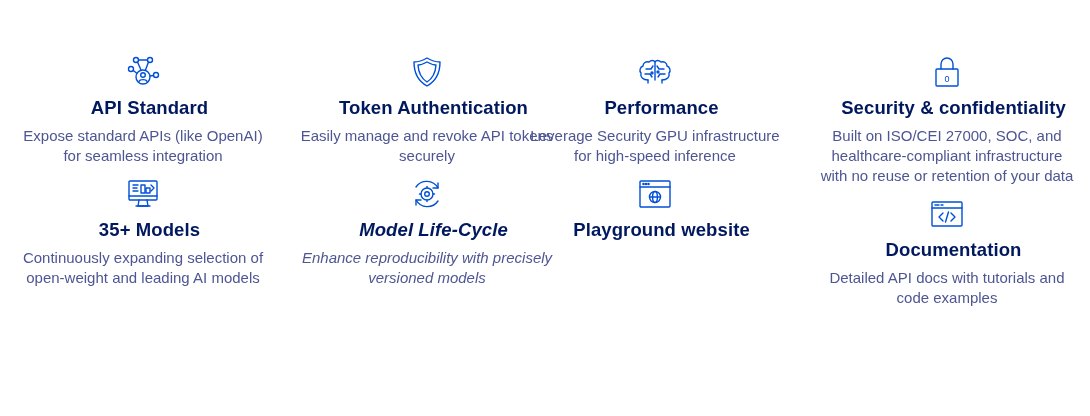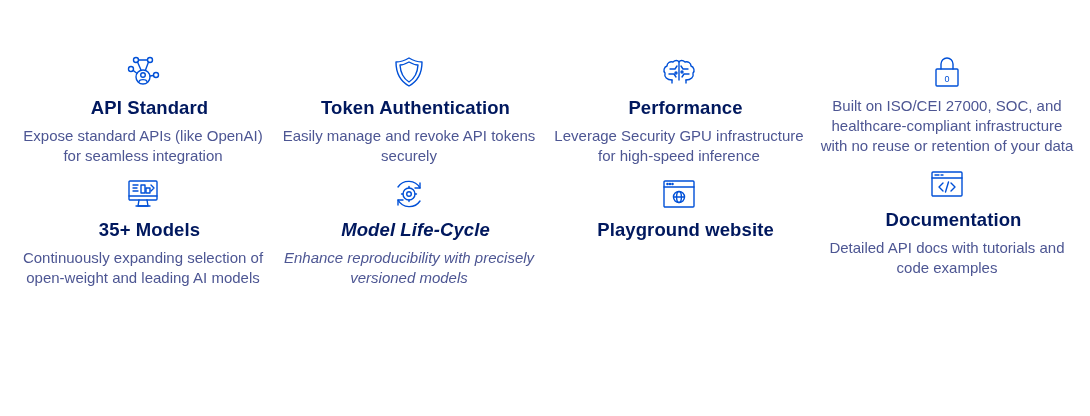--- a/index.html
+++ b/index.html
@@ -69,21 +69,21 @@
           <rect x="15" y="8" width="4" height="8"></rect>
           <rect x="20" y="11" width="4" height="5"></rect>
           <path d="M25 8 L28 11 L25 14"></path>
         </svg>
       </div>
       <div class="title">35+ Models</div>
       <div class="desc">Continuously expanding selection of open-weight and leading AI models</div>
     </div>
   </div>
 
-  <div class="col" style="left:274px;">
+  <div class="col" style="left:292px;">
     <div class="feature">
       <div class="icon">
         <svg viewBox="0 0 34 34">
           <path d="M17 3 C12 6 8 7 4 7 C4 18 8 26 17 31 C26 26 30 18 30 7 C26 7 22 6 17 3 Z"></path>
           <path d="M17 7 C13.5 9 10.5 10 8 10 C8.5 18 11.5 23.5 17 27 C22.5 23.5 25.5 18 26 10 C23.5 10 20.5 9 17 7 Z"></path>
         </svg>
       </div>
       <div class="title">Token Authentication</div>
       <div class="desc">Easily manage and revoke API tokens securely</div>
     </div>
@@ -100,21 +100,21 @@
           <path d="M17 23 V24.5"></path>
           <path d="M9.5 17 H11"></path>
           <path d="M23 17 H24.5"></path>
         </svg>
       </div>
       <div class="title">Model Life-Cycle</div>
       <div class="desc">Enhance reproducibility with precisely versioned models</div>
     </div>
   </div>
 
-  <div class="col" style="left:544px;">
+  <div class="col" style="left:520px;">
     <div class="feature">
       <div class="icon">
         <svg viewBox="0 0 34 34">
           <path d="M10 25 C5 25 2 22 3 18 C1 16 2 12 5 11 C5 8 8 6 11 7 C13 5 16 5 17 7 C18 5 21 5 23 7 C26 6 29 8 29 11 C32 12 33 16 31 18 C32 22 29 25 24 25"></path>
           <path d="M17 7 V25"></path>
           <path d="M10 25 V28"></path>
           <path d="M24 25 V28"></path>
           <path d="M8 14 H13 L15 11"></path>
           <path d="M7 19 H12 L14 22"></path>
           <path d="M26 14 H21 L19 11"></path>
@@ -145,20 +145,21 @@
 
   <div class="col" style="left:812px;">
     <div class="feature">
       <div class="icon">
         <svg viewBox="0 0 34 34">
           <path d="M11 14 V9 A6 6 0 0 1 23 9 V14"></path>
           <rect x="6" y="14" width="22" height="17" rx="1"></rect>
           <text x="17" y="26.5" text-anchor="middle" font-size="9" stroke="none" fill="#0050d7" font-family="Liberation Sans, sans-serif">0</text>
         </svg>
       </div>
+      <div class="title">Security &amp; confidentiality</div>
       <div class="desc">Built on ISO/CEI 27000, SOC, and healthcare-compliant infrastructure with no reuse or retention of your data</div>
     </div>
     <div class="feature" style="margin-top:10px;justify-content:center;">
       <div class="icon">
         <svg viewBox="0 0 34 34">
           <rect x="2" y="5" width="30" height="24" rx="1"></rect>
           <path d="M2 11 H32"></path>
           <path d="M5 8 H9"></path>
           <path d="M11 8 H13"></path>
           <path d="M13 16 L9 20 L13 24"></path>

